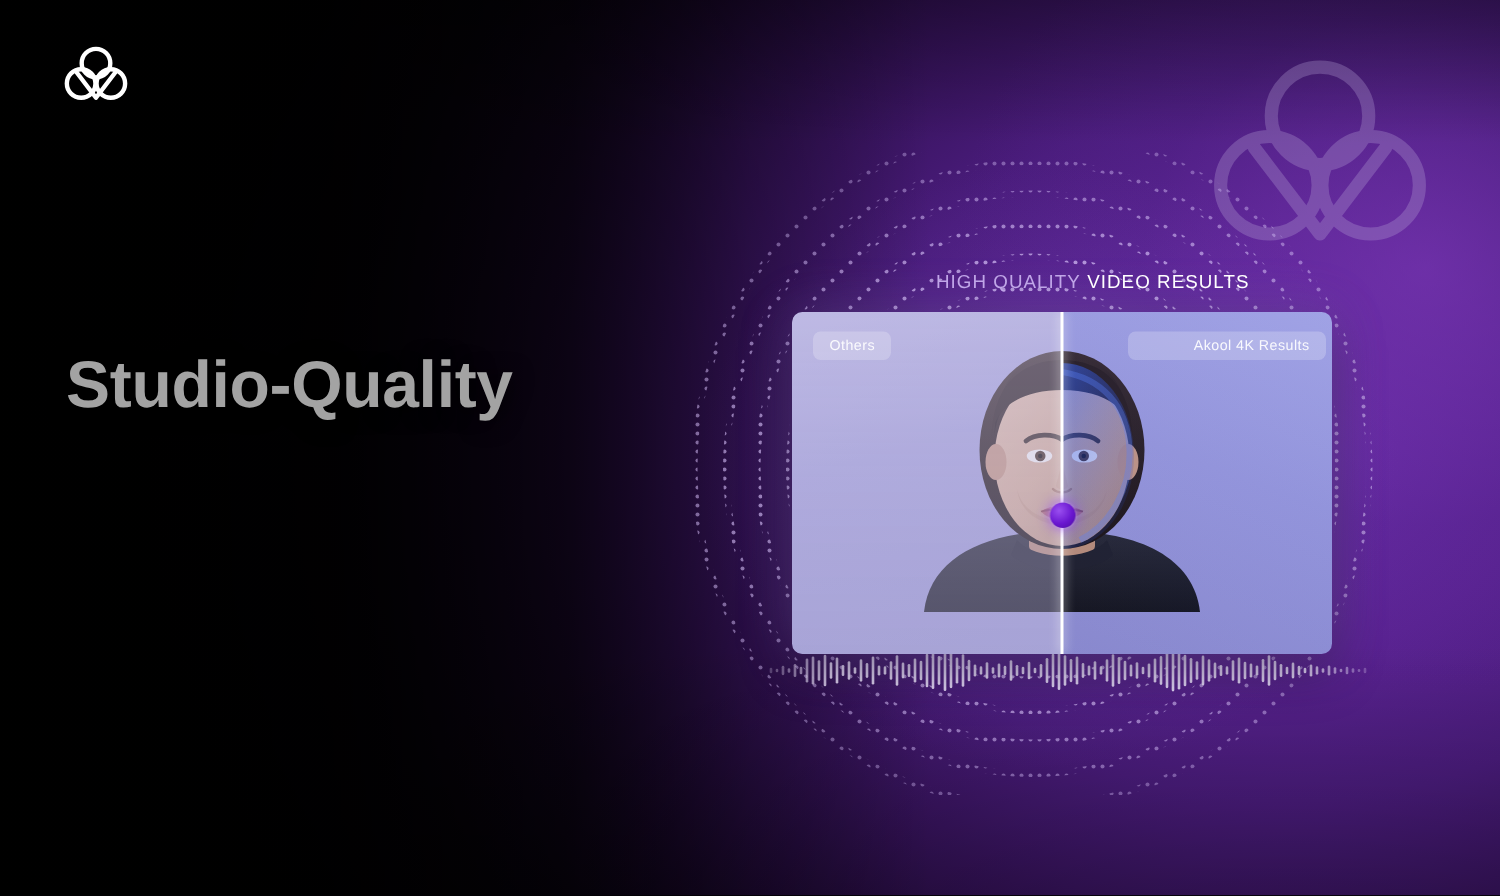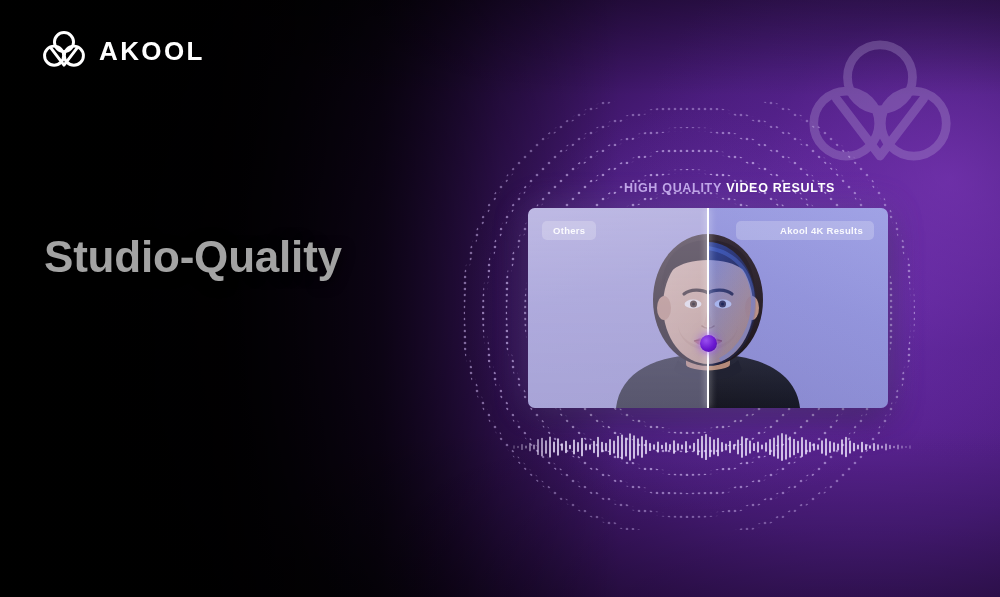--- a/index.html
+++ b/index.html
@@ -136,40 +136,39 @@
   }
   .rings svg { position: absolute; left: -20px; top: -20px; width: 560px; height: 430px; }
 
   
   .banner {
     position: absolute;
     left: 624px;
     top: 181px;
     z-index: 32;
     font-size: 12.5px;
-    font-weight: 700;
+    font-weight: 400;
     letter-spacing: 0.7px;
     white-space: nowrap;
   }
   .banner .hi { color: #c0a6e8; }
   .banner .vr { color: #ffffff; }
 
   
   .panel {
     position: absolute;
     left: 528px;
     top: 208px;
     width: 360px;
-    height: 200px;
+    height: 228px;
     border-radius: 7px;
     overflow: hidden;
     z-index: 28;
     box-shadow: 0 0 34px rgba(160,120,230,0.30),
                 0 10px 34px rgba(0,0,0,0.45);
-    font-weight: bold;
   }
   .panel-half {
     position: absolute;
     top: 0; bottom: 0;
   }
   
   .half-left {
     left: 0;
     width: 50%;
     background: linear-gradient(165deg, #b9b4e2 0%, #aaa6dc 40%, #a39fd6 100%);
@@ -240,21 +239,21 @@
     padding: 4px 11px;
     border-radius: 5px;
     background: rgba(255,255,255,0.22);
     color: rgba(255,255,255,0.92);
     font-size: 9.5px;
     letter-spacing: 0.3px;
     white-space: nowrap;
     z-index: 18;
   }
   .chip-left { left: 14px; }
-  .chip-right { right: 14px; padding-left: 44px; }
+  .chip-right { right: 4px; padding-left: 44px; }
 
   
   .waveform {
     position: absolute;
     left: 512px;
     top: 416px;
     width: 400px;
     height: 62px;
     z-index: 26;
   }
@@ -283,21 +282,20 @@
 
   <div class="logo">
     <span class="logo-mark">
       <svg viewBox="0 0 120 104" fill="none" xmlns="http://www.w3.org/2000/svg">
         <circle cx="60" cy="33" r="26" stroke="#ffffff" stroke-width="8"></circle>
         <circle cx="33" cy="70" r="26" stroke="#ffffff" stroke-width="8"></circle>
         <circle cx="87" cy="70" r="26" stroke="#ffffff" stroke-width="8"></circle>
         <path d="M25 50 L60 96 L95 50" stroke="#ffffff" stroke-width="8" stroke-linecap="round" stroke-linejoin="round" fill="none"></path>
       </svg>
     </span>
-    <span class="logo-word">AKOOL</span>
   </div>
 
   <div class="hero">
     <div class="rings">
       <svg viewBox="0 0 560 430" xmlns="http://www.w3.org/2000/svg">
         <defs>
           <pattern id="dotp" width="6" height="6" patternUnits="userSpaceOnUse">
             <circle cx="3" cy="3" r="1.35" fill="#cdb6ef"></circle>
           </pattern>
           <mask id="ringmask">

